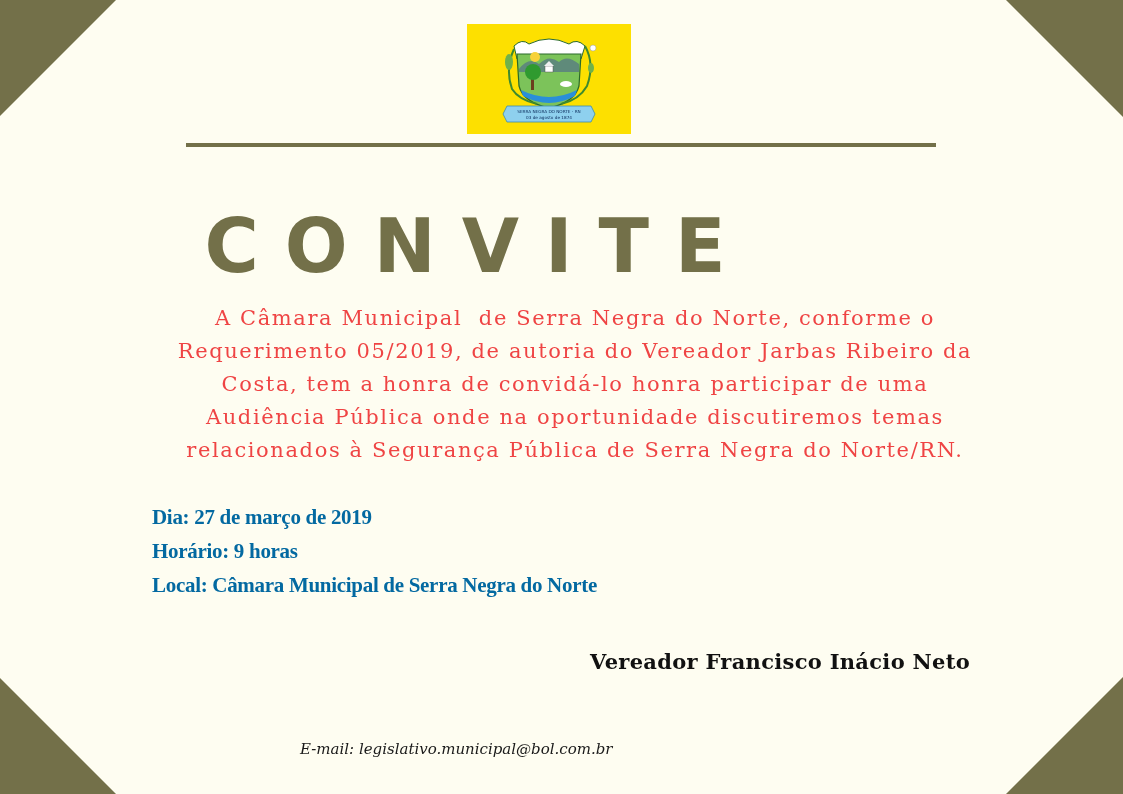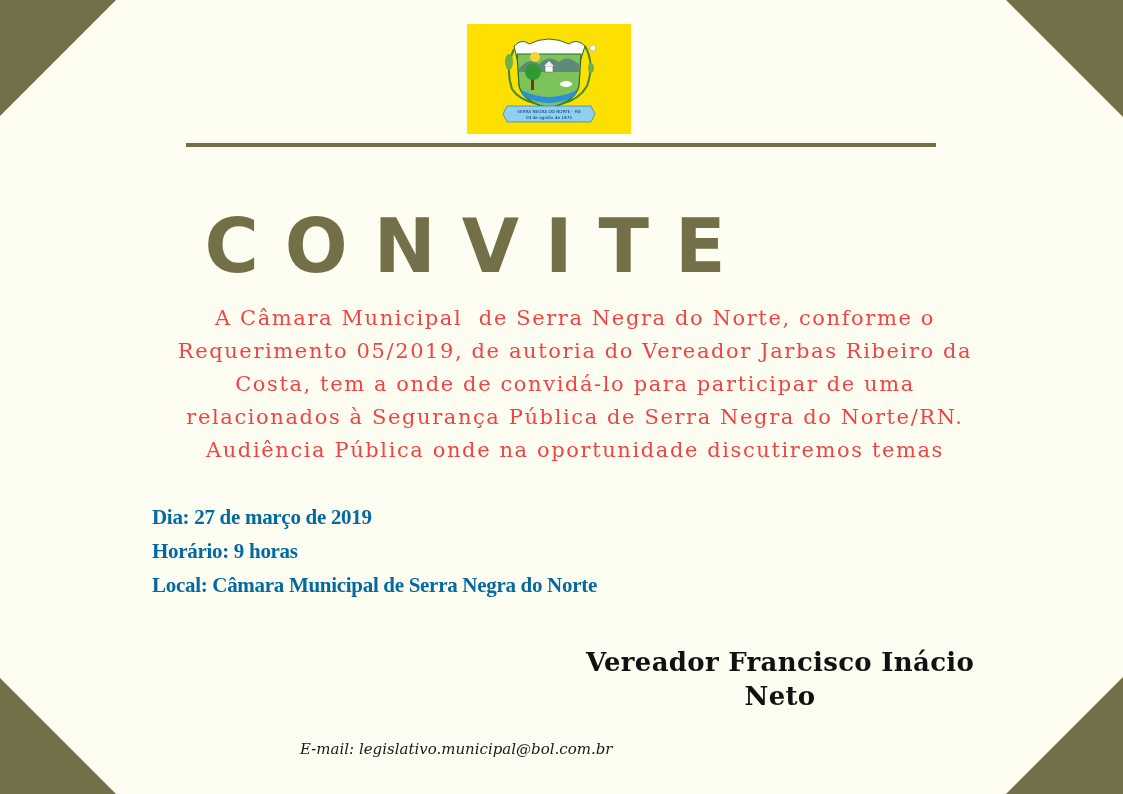--- a/index.html
+++ b/index.html
@@ -101,21 +101,21 @@
     left: 560px;
     top: 645px;
     width: 440px;
     text-align: center;
     font-family: "DejaVu Serif", serif;
     color: #111111;
   }
   .signature .name {
     display: block;
     font-weight: bold;
-    font-size: 26px;
+    font-size: 21px;
     line-height: 34px;
     letter-spacing: 0.3px;
   }
   .signature .role {
     display: block;
     font-size: 21px;
     line-height: 30px;
     letter-spacing: 0.6px;
   }
   .contact {
@@ -173,23 +173,23 @@
   </svg>
 </div>
 
 <div class="divider"></div>
 
 <div class="title">CONVITE</div>
 
 <div class="paragraph">
   <span class="line">A Câmara Municipal  de Serra Negra do Norte, conforme o</span>
   <span class="line">Requerimento 05/2019, de autoria do Vereador Jarbas Ribeiro da</span>
-  <span class="line">Costa, tem a onde de convidá-lo para participar de uma</span>
+  <span class="line">Costa, tem a honra de convidá-lo honra participar de uma</span>
+  <span class="line">Audiência Pública onde na oportunidade discutiremos temas</span>
   <span class="line">relacionados à Segurança Pública de Serra Negra do Norte/RN.</span>
-  <span class="line">Audiência Pública onde na oportunidade discutiremos temas</span>
 </div>
 
 <div class="details">
   <span class="row">Dia: 27 de março de 2019</span>
   <span class="row">Horário: 9 horas</span>
   <span class="row">Local: Câmara Municipal de Serra Negra do Norte</span>
 </div>
 
 <div class="signature">
   <span class="name">Vereador Francisco Inácio Neto</span>

